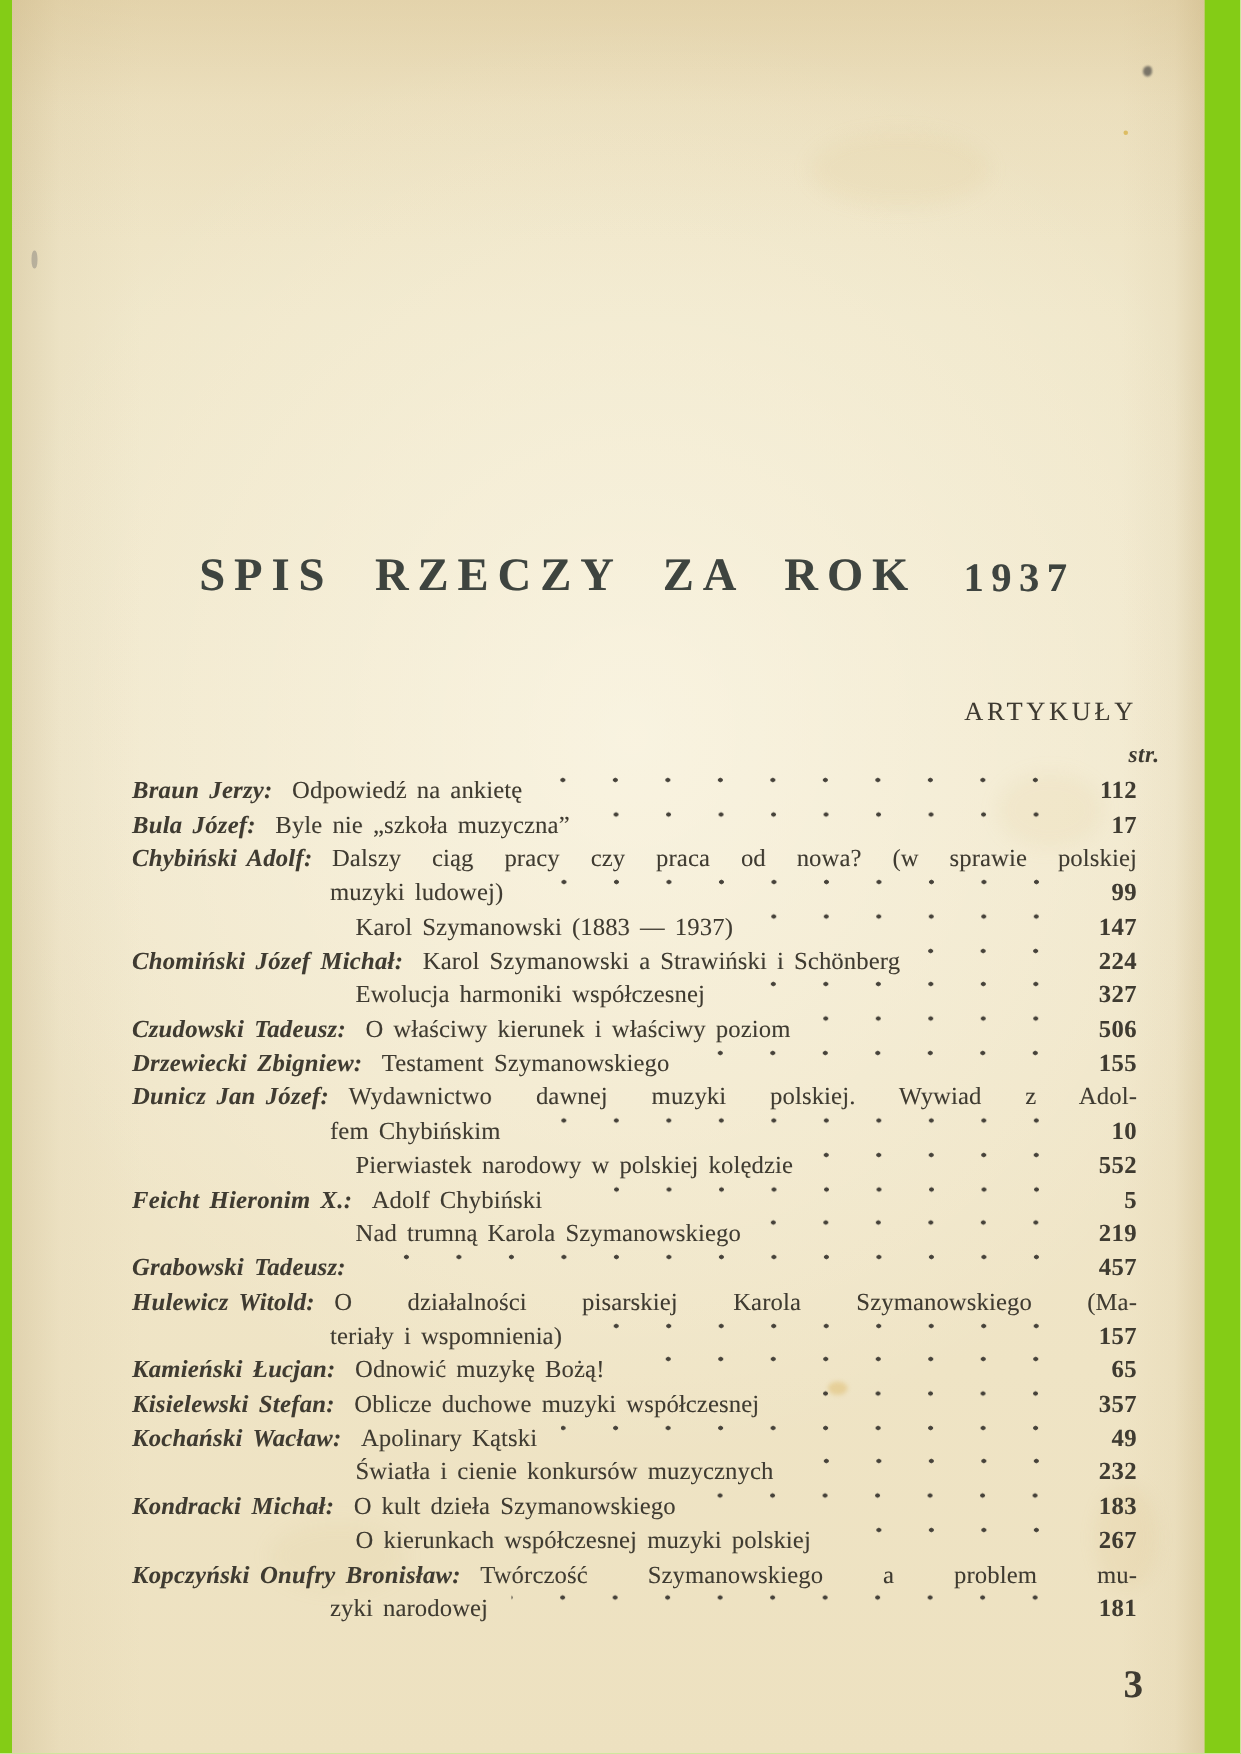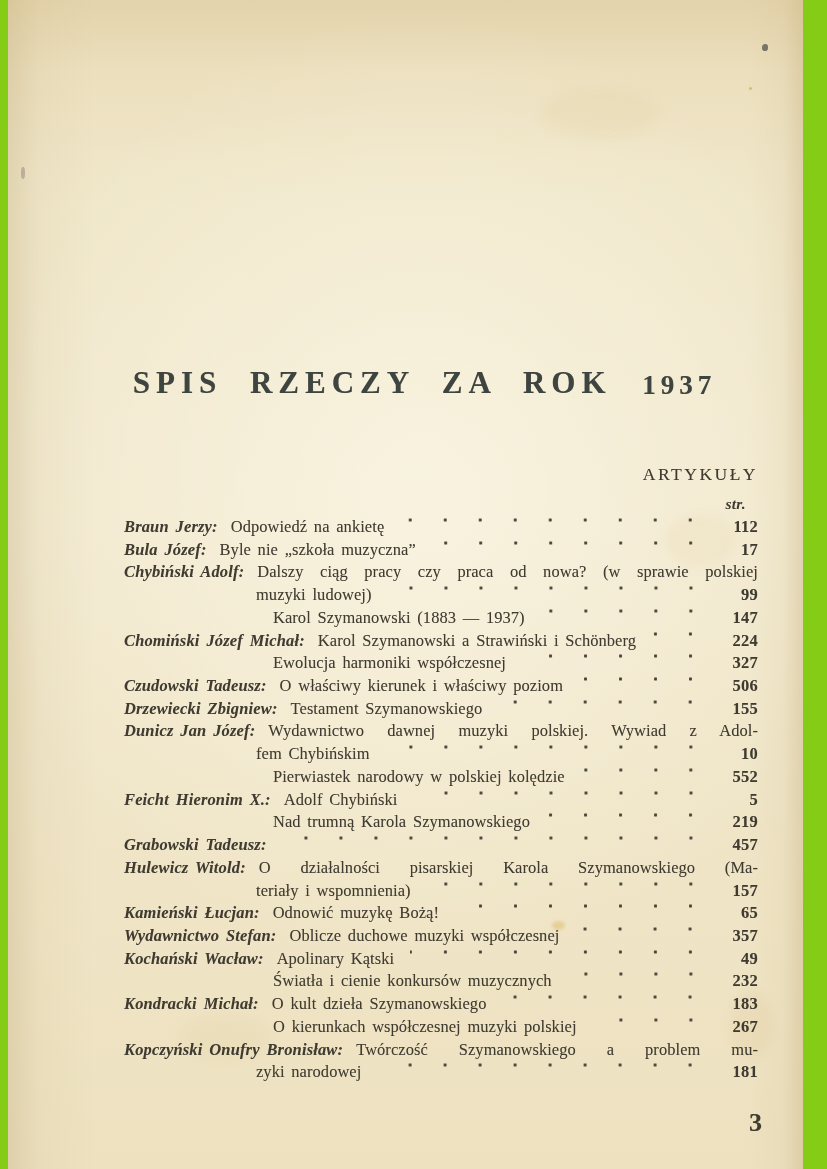--- a/index.html
+++ b/index.html
@@ -38,31 +38,30 @@
     text-shadow:.2px .2px 0 rgba(62,68,63,.35);
   }
   .title-year{font-size:27px;letter-spacing:5px;position:relative;top:1px;left:3px;}
   .section{
     position:absolute;left:88px;top:464px;width:670px;
     text-align:right;color:#3e3a31;
     font-size:17.5px;font-weight:400;letter-spacing:2.5px;
     text-shadow:.2px .2px 0 rgba(62,58,49,.3);
   }
   .strl{
-    position:absolute;left:76px;top:495px;width:670px;
+    position:absolute;left:103px;top:495px;width:670px;
     text-align:right;color:#3e3a31;
     font-size:15.5px;font-style:italic;font-weight:700;letter-spacing:.3px;
   }
   .toc{position:absolute;left:88px;top:516px;width:670px;color:#3f3b31;}
   .row{
     display:flex;align-items:flex-end;
     height:22.72px;line-height:22.72px;
     font-size:16.4px;word-spacing:2.5px;letter-spacing:.1px;
     text-shadow:.2px .2px 0 rgba(63,59,49,.28);
-    margin-left:36px;
   }
   .row .author{font-style:italic;font-weight:700;margin-right:13px;white-space:nowrap;letter-spacing:.2px;}
   .row .text{white-space:nowrap;}
   .row.fill .text{flex:1 1 auto;white-space:normal;text-align:justify;text-align-last:justify;overflow:hidden;height:22.72px;}
   .row.indent1{padding-left:132px;}
   .row.indent2{padding-left:149px;}
   .row .dots{
     flex:1 1 auto;min-width:10px;height:5px;align-self:baseline;
     margin:0 12px 0 16px;transform:translateY(1.5px);
     background-image:radial-gradient(circle, #46423a 1.35px, rgba(0,0,0,0) 1.7px);
@@ -198,21 +197,21 @@
     <span class="dots"></span>
     <span class="pg">157</span>
   </div>
       <div class="row">
     <span class="author">Kamieński Łucjan:</span>
     <span class="text">Odnowić muzykę Bożą!</span>
     <span class="dots"></span>
     <span class="pg">65</span>
   </div>
       <div class="row">
-    <span class="author">Wydawnictwo Stefan:</span>
+    <span class="author">Kisielewski Stefan:</span>
     <span class="text">Oblicze duchowe muzyki współczesnej</span>
     <span class="dots"></span>
     <span class="pg">357</span>
   </div>
       <div class="row">
     <span class="author">Kochański Wacław:</span>
     <span class="text">Apolinary Kątski</span>
     <span class="dots"></span>
     <span class="pg">49</span>
   </div>

